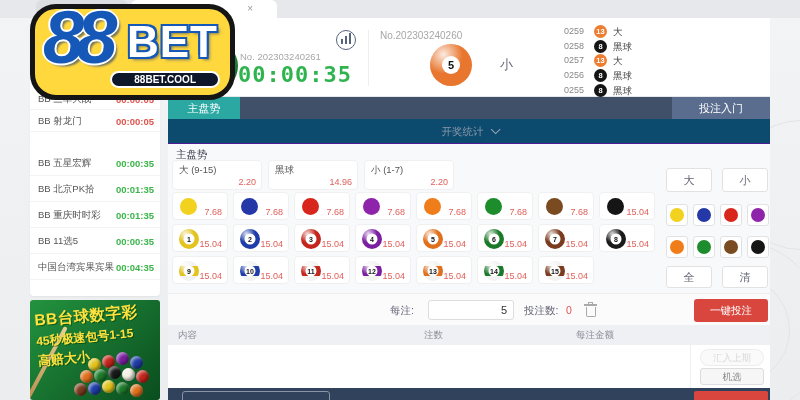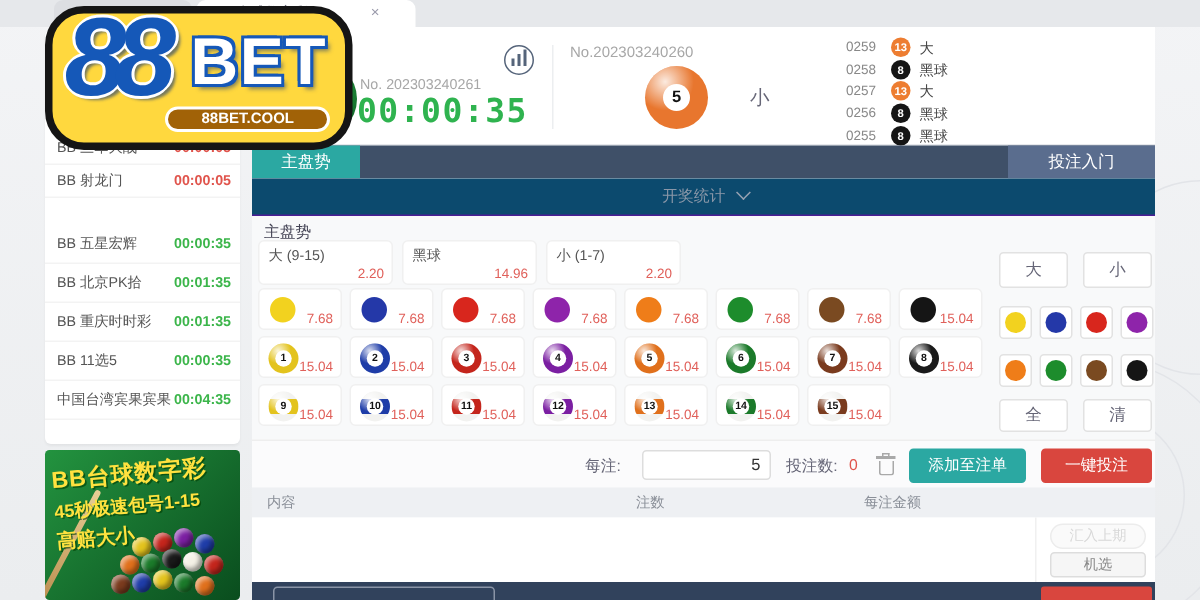--- a/index.html
+++ b/index.html
@@ -112,21 +112,21 @@
   .footer { left:168px; top:388px; width:602px; height:12px; background:#31425c; z-index:2; }
   .f-input { position:absolute; left:14px; top:3px; width:148px; height:14px; border:1px solid #8a94a6; border-radius:3px; }
   .f-red { position:absolute; left:526px; top:3px; width:74px; height:14px; background:#d9463e; border-radius:2px; }
 
   
   .logo { left:30px; top:4px; width:205px; height:96px; background:#ffd83e; border:5px solid #151515; border-radius:26px; z-index:10; overflow:hidden; cursor:pointer; }
   .logo .e8 { position:absolute; left:8px; top:-14px; font-size:74px; font-weight:bold; font-style:italic; color:#1558b8;
               text-shadow:2px 0 0 #fff,-2px 0 0 #fff,0 2px 0 #fff,0 -2px 0 #fff,3px 3px 2px rgba(0,40,120,.55); letter-spacing:-8px; }
   .logo .ebet { position:absolute; left:92px; top:8px; font-size:44px; font-weight:bold; color:#fff; letter-spacing:1px;
               text-shadow:2px 2px 0 #1558b8,-2px -2px 0 #1558b8,2px -2px 0 #1558b8,-2px 2px 0 #1558b8,3px 3px 3px rgba(0,40,120,.5); }
-  .logo .pill { position:absolute; right:10px; bottom:7px; background:#a16207; border:2px solid #fff; border-radius:11px; color:#fff; font-size:10px; font-weight:bold; padding:1px 22px; }
+  .logo .pill { position:absolute; right:10px; bottom:7px; background:#0f172a; border:2px solid #fff; border-radius:11px; color:#fff; font-size:10px; font-weight:bold; padding:1px 22px; }
 </style>
 </head>
 <body>
 
 <div class="wm" style="left:645px;top:240px;width:180px;height:180px;"></div>
 <div class="wm" style="left:680px;top:275px;width:110px;height:110px;"></div>
 <div class="wm" style="left:735px;top:120px;width:130px;height:130px;"></div>
 
 <div class="abs tabstrip">
   <div class="tab inactive"></div>
@@ -422,21 +422,20 @@
   <div class="betrow">
     <span class="blab" style="left:222px">每注:</span>
     <input class="binput" value="5" style="">
     <span class="blab" style="left:356px">投注数:</span>
     <span class="bzero">0</span>
     <span class="trash">
         <i class="hdl"></i>
         <i class="lid"></i>
         <i class="bod"></i>
       </span>
-    <div class="btn-teal">添加至注单</div>
     <div class="btn-red">一键投注</div>
   </div>
 
   <div class="thead">
     <span style="left:10px">内容</span>
     <span style="left:256px">注数</span>
     <span style="left:408px">每注金额</span>
   </div>
   <div class="tbody">
     <div class="tdiv"></div>

